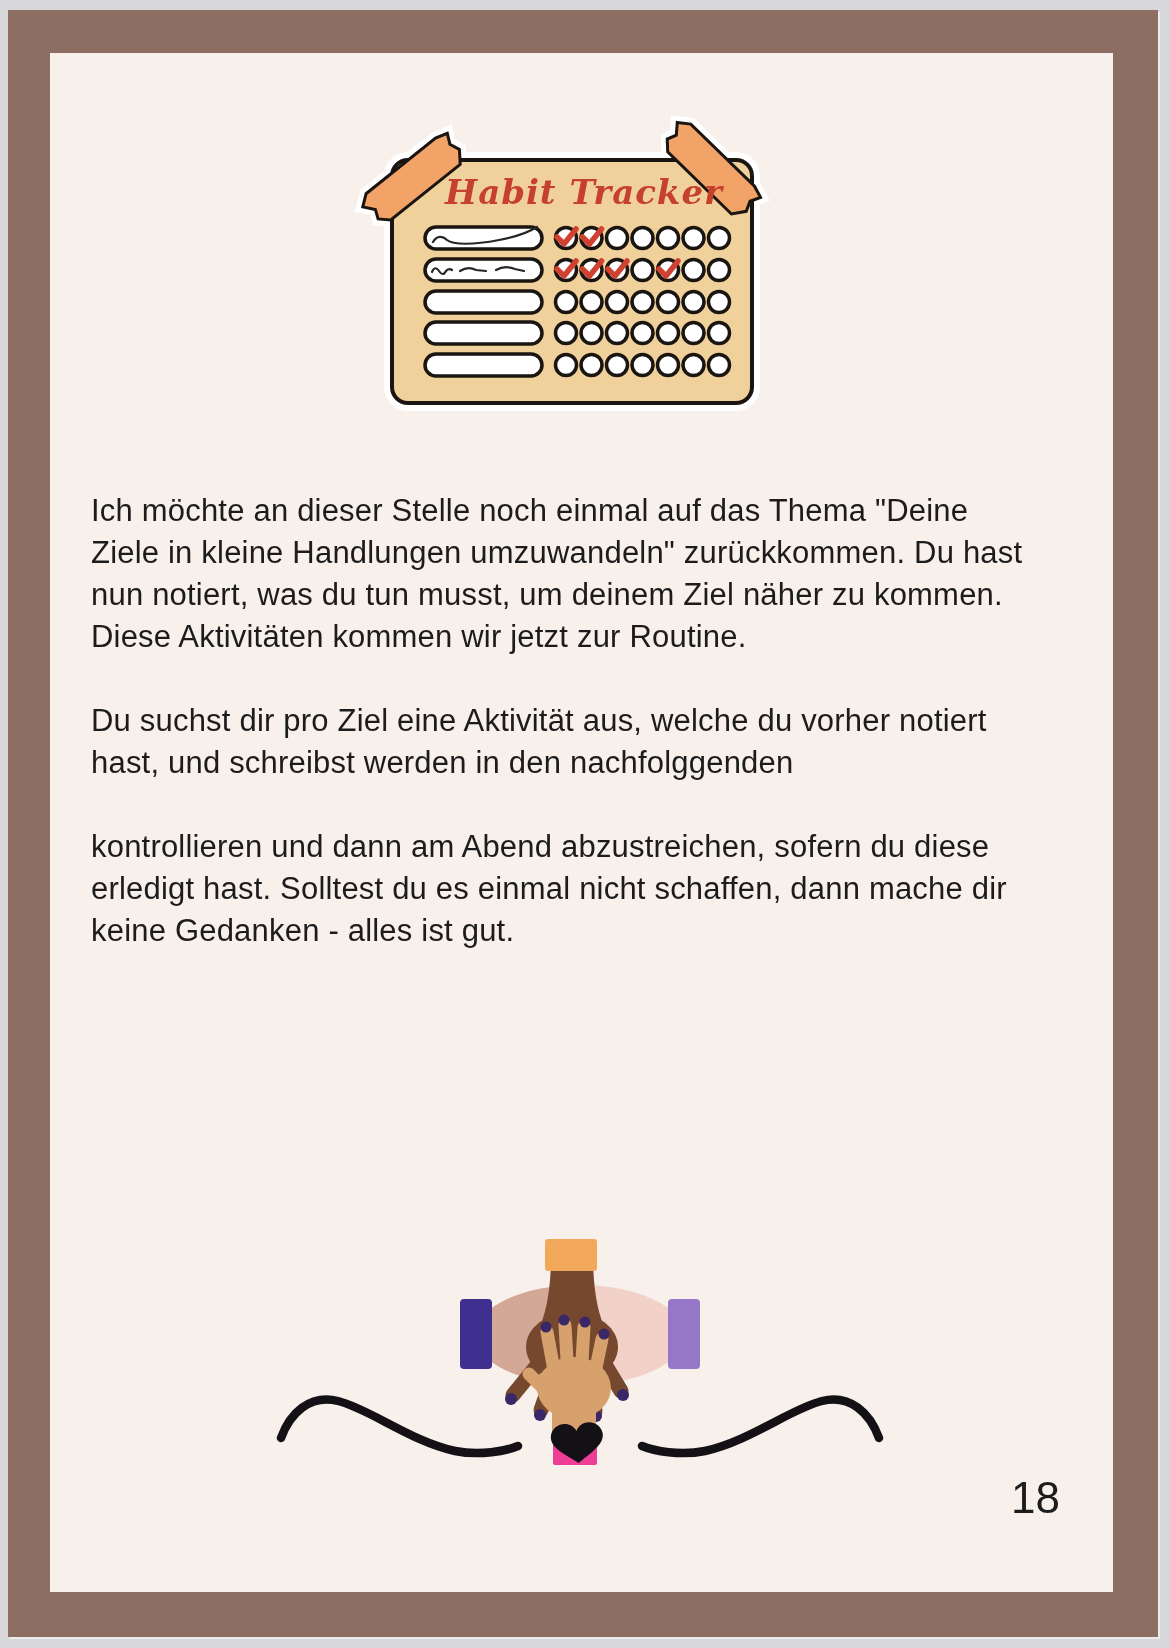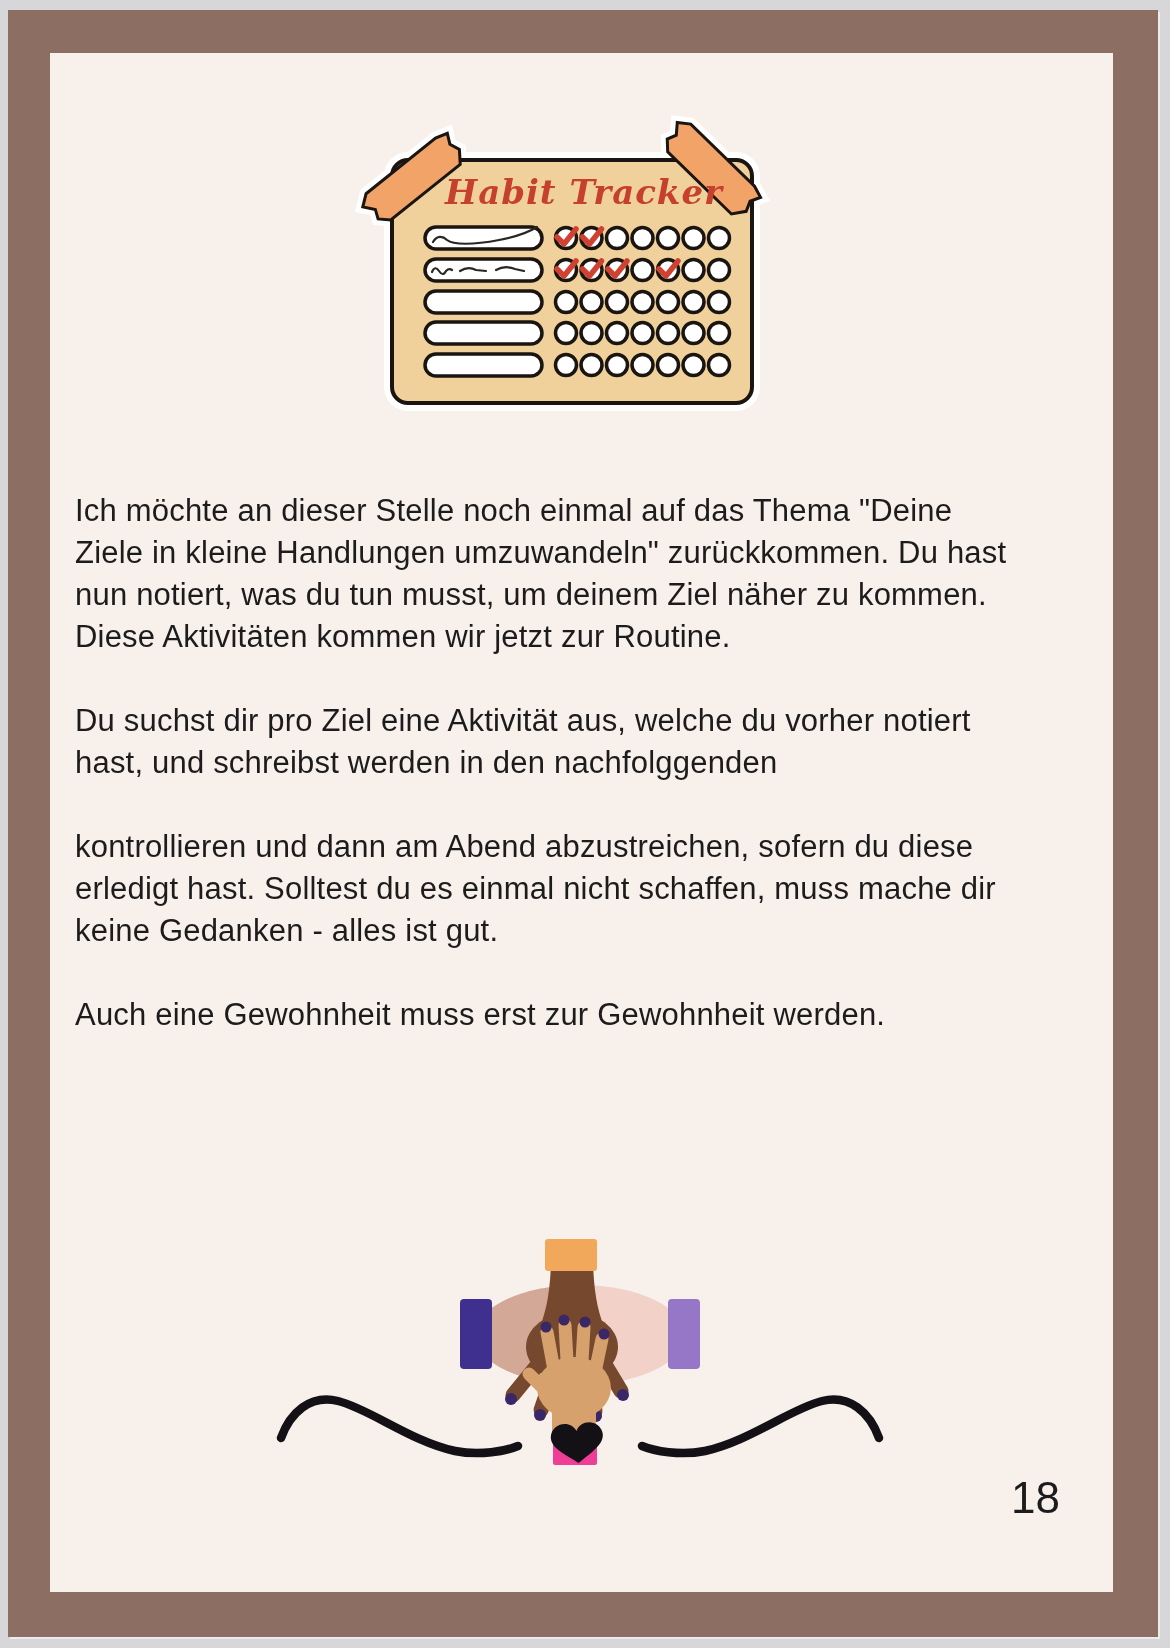--- a/index.html
+++ b/index.html
@@ -46,21 +46,21 @@
     fill: none;
     stroke: var(--tracker_sticker_check_color, #cf4130);
     stroke-width: 5.5; stroke-linecap: round; stroke-linejoin: round;
   }
   .scribble { fill: none; stroke: #2a2623; stroke-width: 2.2; stroke-linecap: round; }
   .text-block {
     position: absolute; left: 25px; top: 437px; width: 1025px;
     color: var(--body_text_color, #1c1c1c);
     font-size: 31px; line-height: 42px; letter-spacing: 0.2px;
   }
-  .para { margin: 0 0 42px 0; }
+  .para { margin: 0 0 42px 16px; }
   .line { white-space: nowrap; }
   .hands { position: absolute; left: 200px; top: 1122px; width: 660px; height: 290px; }
   .swoosh {
     fill: none;
     stroke: var(--hands_illustration_colors_swoosh, #131016);
     stroke-width: 8.5; stroke-linecap: round;
   }
   .right-arm  { fill: var(--hands_illustration_colors_right_arm, #f2d2c8); }
   .left-arm   { fill: var(--hands_illustration_colors_left_arm, #d4a897); }
   .left-cuff  { fill: var(--hands_illustration_colors_left_cuff, #3f3090); }
@@ -162,25 +162,22 @@
           <div class="line">Ziele in kleine Handlungen umzuwandeln" zurückkommen. Du hast</div>
           <div class="line">nun notiert, was du tun musst, um deinem Ziel näher zu kommen.</div>
           <div class="line">Diese Aktivitäten kommen wir jetzt zur Routine.</div>
         </div>
         <div class="para">
           <div class="line">Du suchst dir pro Ziel eine Aktivität aus, welche du vorher notiert</div>
           <div class="line">hast, und schreibst werden in den nachfolggenden</div>
         </div>
         <div class="para">
           <div class="line">kontrollieren und dann am Abend abzustreichen, sofern du diese</div>
-          <div class="line">erledigt hast. Solltest du es einmal nicht schaffen, muss mache dir</div>
+          <div class="line">erledigt hast. Solltest du es einmal nicht schaffen, dann mache dir</div>
           <div class="line">keine Gedanken - alles ist gut.</div>
-        </div>
-        <div class="para">
-          <div class="line">Auch eine Gewohnheit muss erst zur Gewohnheit werden.</div>
         </div>
       </div>
 
     <svg class="hands" viewBox="0 0 660 290">
       <path class="swoosh" d="M31,263 C40,238 60,219 88,226 C120,234 160,266 205,276 C230,281 256,276 268,271"></path>
       <path class="swoosh" d="M629,263 C620,238 600,219 572,226 C540,234 500,266 455,276 C430,281 404,276 392,271"></path>
       <g>
         <ellipse class="right-arm" cx="330" cy="160" rx="105" ry="50"></ellipse>
         <path class="left-arm" d="M330,110 A105,50 0 0 0 330,210 Z"></path>
         <rect class="left-cuff" x="210" y="124" width="32" height="70" rx="4"></rect>

